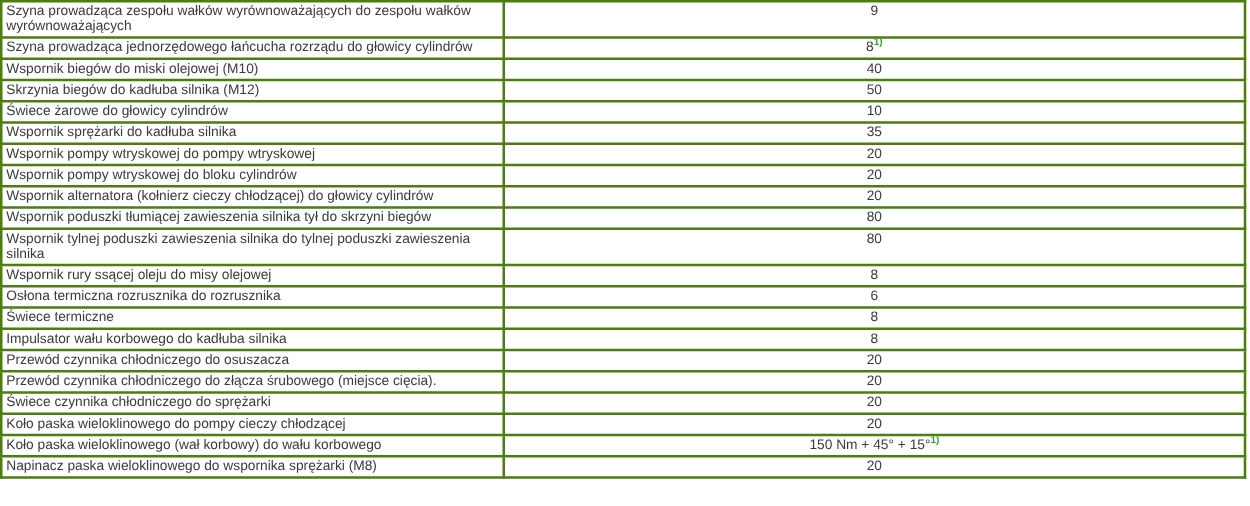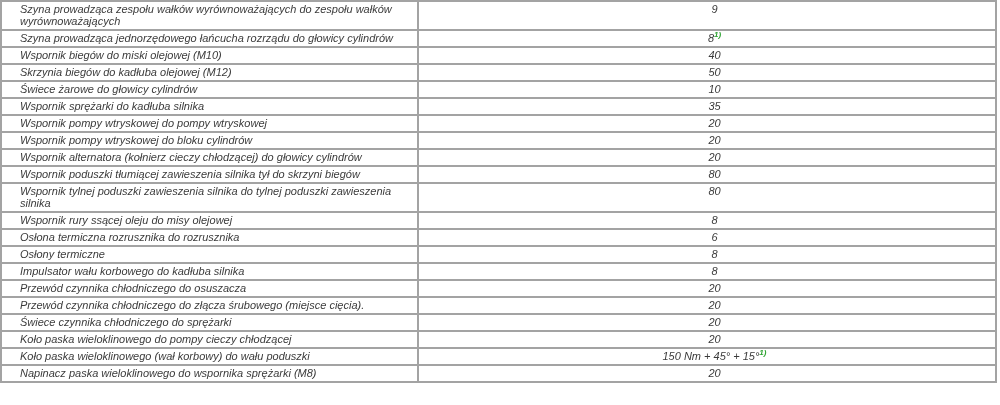--- a/index.html
+++ b/index.html
@@ -16,25 +16,24 @@
   }
   table.torque {
     border-collapse: collapse;
     width: 997px;
     table-layout: fixed;
     color: #3b3b3b;
     font-size: 11px;
     line-height: 12px;
   }
   table.torque td {
-    border: 2px solid #a3a3a3;
-    padding: 1px 3px 2px 18px;
+    border: 2px solid #4d7c0f;
+    padding: 1px 3px 2px 3px;
     vertical-align: top;
     overflow: hidden;
-    font-style: italic;
   }
   td.c-name { width: 394px; text-align: left; }
   td.c-val  { text-align: center; }
   sup.fn {
     font-size: 8px;
     font-weight: bold;
     line-height: 0;
     vertical-align: super;
     letter-spacing: 0;
   }
@@ -51,21 +50,21 @@
         </tr>
         <tr>
           <td class="c-name">Szyna prowadząca jednorzędowego łańcucha rozrządu do głowicy cylindrów</td>
           <td class="c-val"><span>8</span><sup class="fn" style="color: rgb(47, 164, 51);">1)</sup></td>
         </tr>
         <tr>
           <td class="c-name">Wspornik biegów do miski olejowej (M10)</td>
           <td class="c-val"><span>40</span></td>
         </tr>
         <tr>
-          <td class="c-name">Skrzynia biegów do kadłuba olejowej (M12)</td>
+          <td class="c-name">Skrzynia biegów do kadłuba silnika (M12)</td>
           <td class="c-val"><span>50</span></td>
         </tr>
         <tr>
           <td class="c-name">Świece żarowe do głowicy cylindrów</td>
           <td class="c-val"><span>10</span></td>
         </tr>
         <tr>
           <td class="c-name">Wspornik sprężarki do kadłuba silnika</td>
           <td class="c-val"><span>35</span></td>
         </tr>
@@ -91,21 +90,21 @@
         </tr>
         <tr>
           <td class="c-name">Wspornik rury ssącej oleju do misy olejowej</td>
           <td class="c-val"><span>8</span></td>
         </tr>
         <tr>
           <td class="c-name">Osłona termiczna rozrusznika do rozrusznika</td>
           <td class="c-val"><span>6</span></td>
         </tr>
         <tr>
-          <td class="c-name">Osłony termiczne</td>
+          <td class="c-name">Świece termiczne</td>
           <td class="c-val"><span>8</span></td>
         </tr>
         <tr>
           <td class="c-name">Impulsator wału korbowego do kadłuba silnika</td>
           <td class="c-val"><span>8</span></td>
         </tr>
         <tr>
           <td class="c-name">Przewód czynnika chłodniczego do osuszacza</td>
           <td class="c-val"><span>20</span></td>
         </tr>
@@ -115,21 +114,21 @@
         </tr>
         <tr>
           <td class="c-name">Świece czynnika chłodniczego do sprężarki</td>
           <td class="c-val"><span>20</span></td>
         </tr>
         <tr>
           <td class="c-name">Koło paska wieloklinowego do pompy cieczy chłodzącej</td>
           <td class="c-val"><span>20</span></td>
         </tr>
         <tr>
-          <td class="c-name">Koło paska wieloklinowego (wał korbowy) do wału poduszki</td>
+          <td class="c-name">Koło paska wieloklinowego (wał korbowy) do wału korbowego</td>
           <td class="c-val"><span>150 Nm + 45° + 15°</span><sup class="fn" style="color: rgb(47, 164, 51);">1)</sup></td>
         </tr>
         <tr>
           <td class="c-name">Napinacz paska wieloklinowego do wspornika sprężarki (M8)</td>
           <td class="c-val"><span>20</span></td>
         </tr>
       </tbody>
   </table>
 </div>
 

